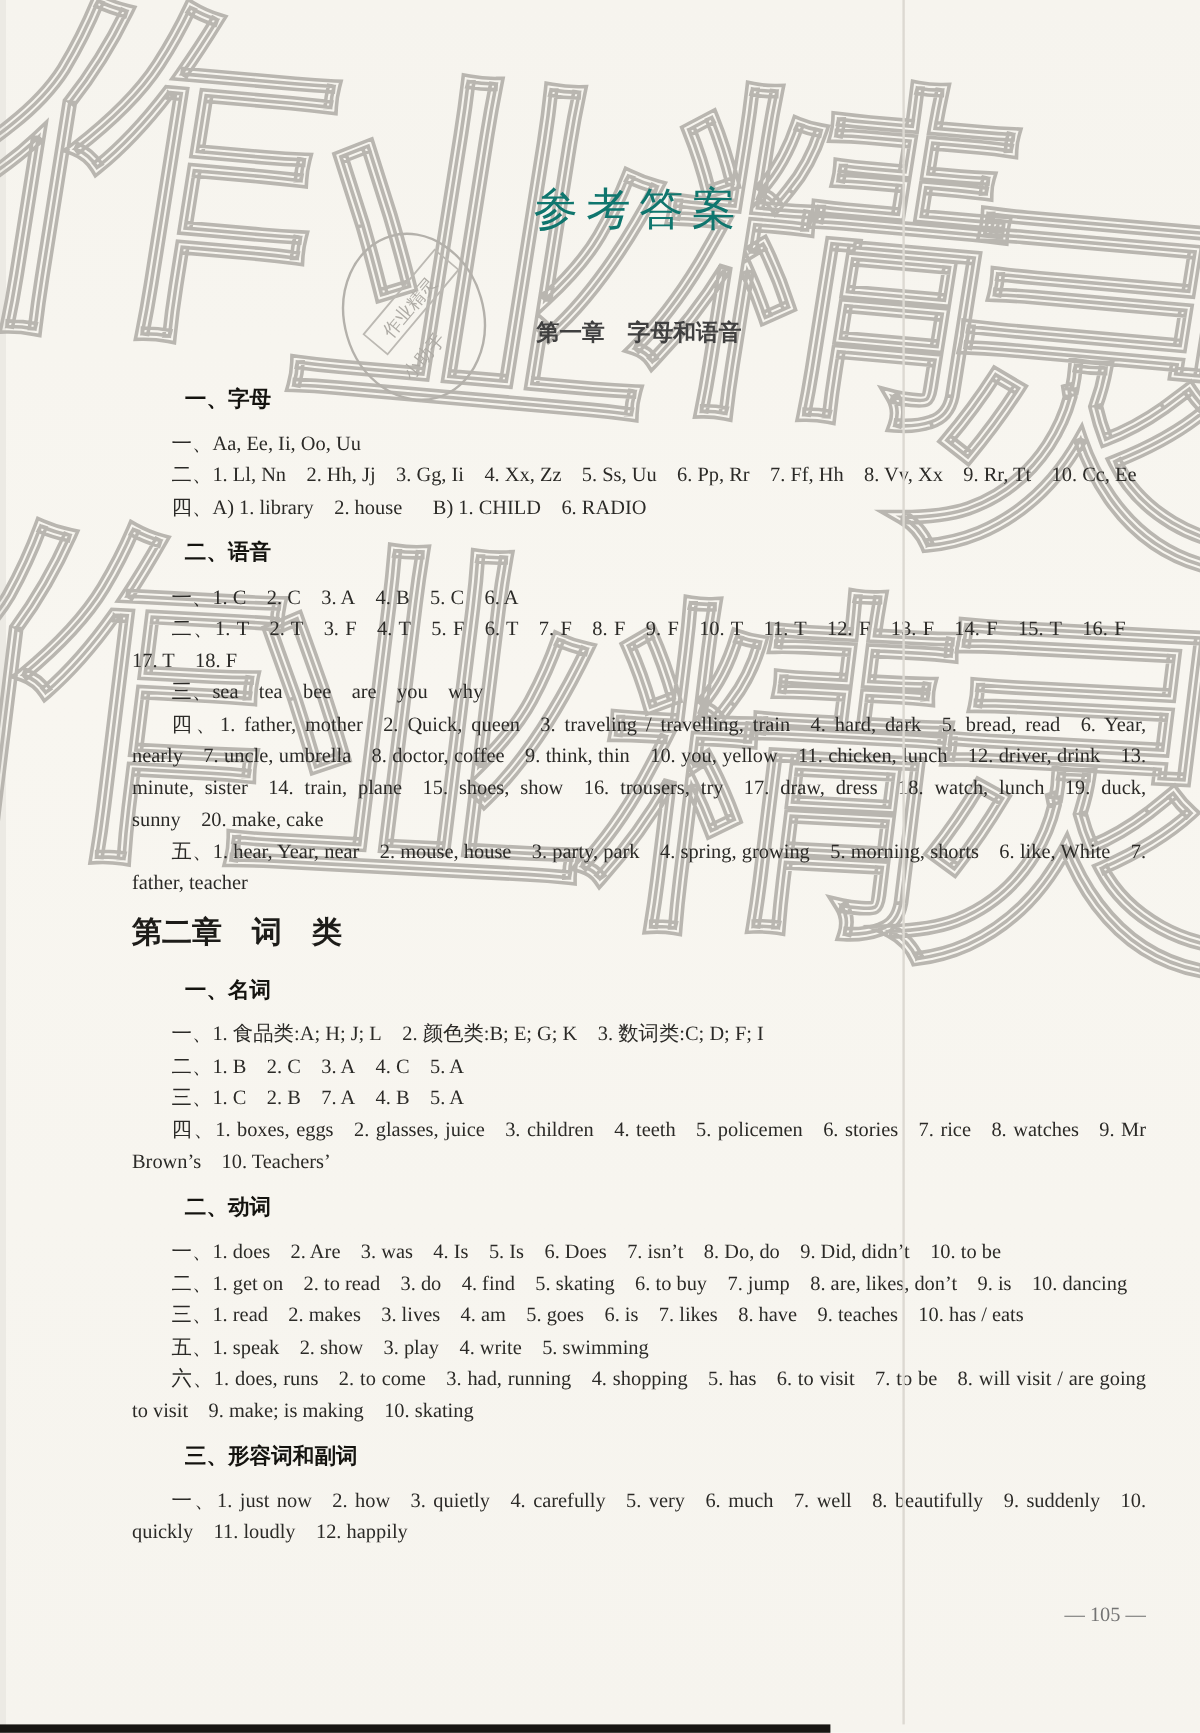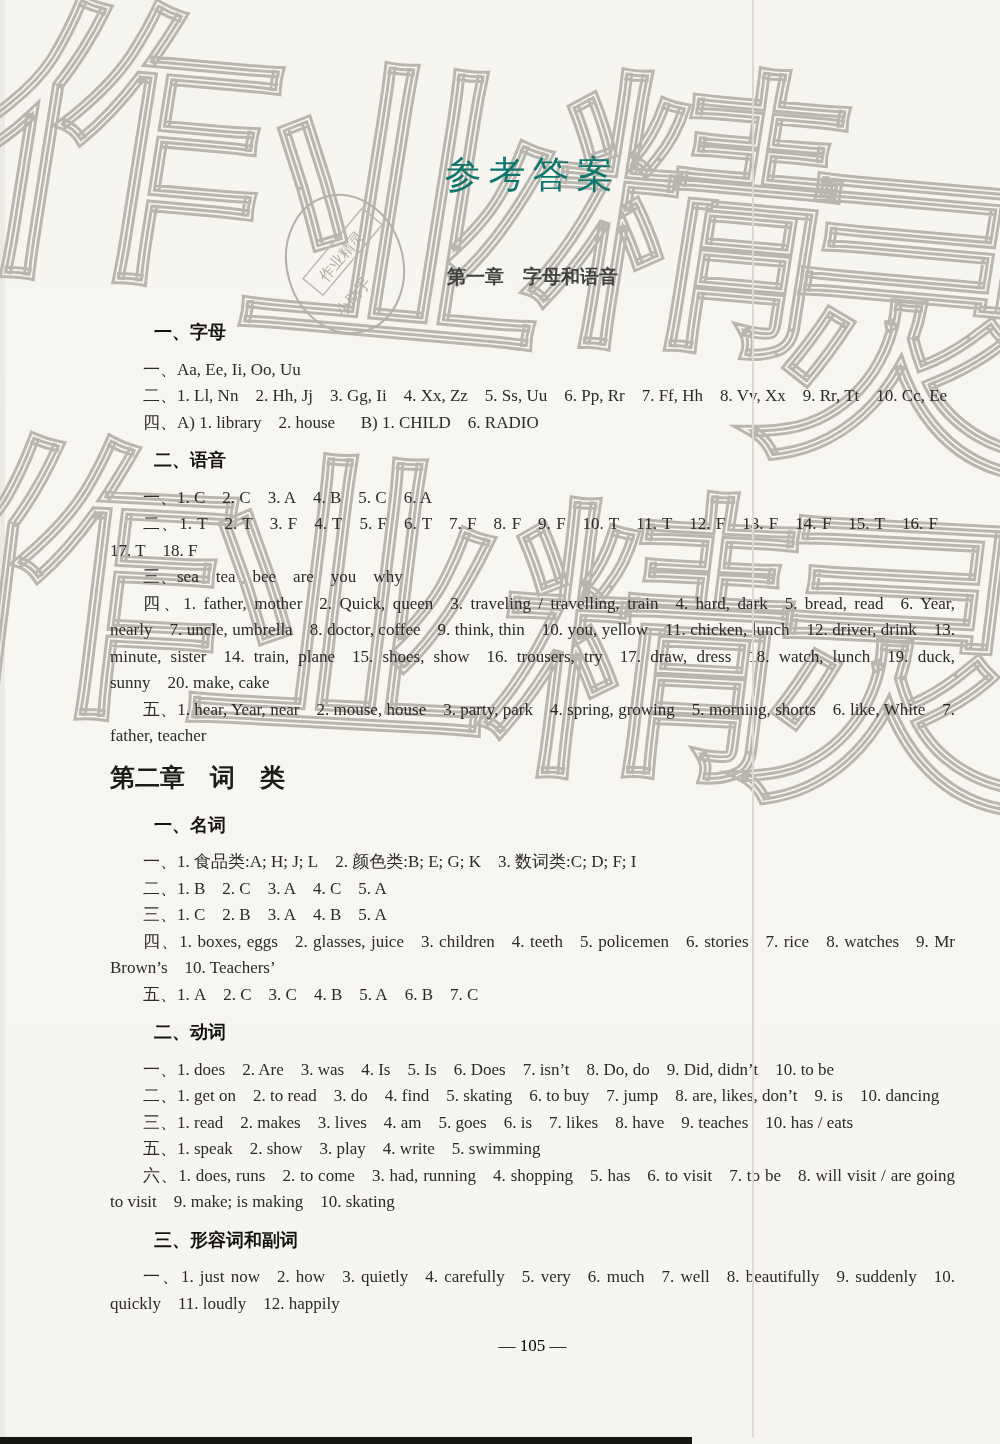--- a/index.html
+++ b/index.html
@@ -37,21 +37,21 @@
   .section-heading{
     margin:11px;text-indent:33px;font-size:18px;font-weight:bold;line-height:26.5px;
     font-family:"Liberation Sans","DejaVu Sans",sans-serif;color:#14130f;
   }
   .chapter2-title{
     margin:11px 0 17px;text-indent:0;
     font-size:25px;font-weight:bold;line-height:34px;color:#1d1c19;
   }
   .page-number{
     position:absolute;left:110px;top:1336px;width:845px;
-    text-align:center;font-size:17px;color:#000000;
+    text-align:right;font-size:17px;color:#737373;
   }
 </style>
 </head>
 <body>
 
 <div class="left-edge"></div>
 
 <svg class="watermark-svg" width="1000" height="1444" viewBox="0 0 1000 1444">
   <g transform="rotate(5 500 200)">
     <text class="wm-char" x="-15" y="275" transform="skewX(-4)">作</text>
@@ -87,23 +87,22 @@
   <p>二、1. T  2. T  3. F  4. T  5. F  6. T  7. F  8. F  9. F  10. T  11. T  12. F  13. F  14. F  15. T  16. F  17. T  18. F</p>
   <p>三、sea  tea  bee  are  you  why</p>
   <p>四、1. father, mother  2. Quick, queen  3. traveling / travelling, train  4. hard, dark  5. bread, read  6. Year, nearly  7. uncle, umbrella  8. doctor, coffee  9. think, thin  10. you, yellow  11. chicken, lunch  12. driver, drink  13. minute, sister  14. train, plane  15. shoes, show  16. trousers, try  17. draw, dress  18. watch, lunch  19. duck, sunny  20. make, cake</p>
   <p>五、1. hear, Year, near  2. mouse, house  3. party, park  4. spring, growing  5. morning, shorts  6. like, White  7. father, teacher</p>
 
   <h2 class="chapter2-title">第二章　词　类</h2>
 
   <h3 class="section-heading">一、名词</h3>
   <p>一、1. 食品类:A; H; J; L  2. 颜色类:B; E; G; K  3. 数词类:C; D; F; I</p>
   <p>二、1. B  2. C  3. A  4. C  5. A</p>
-  <p>三、1. C  2. B  3. A  4. B  5. A</p>
+  <p>三、1. C  2. B  7. A  4. B  5. A</p>
   <p>四、1. boxes, eggs  2. glasses, juice  3. children  4. teeth  5. policemen  6. stories  7. rice  8. watches  9. Mr Brown’s  10. Teachers’</p>
-  <p>五、1. A  2. C  3. C  4. B  5. A  6. B  7. C</p>
 
   <h3 class="section-heading">二、动词</h3>
   <p>一、1. does  2. Are  3. was  4. Is  5. Is  6. Does  7. isn’t  8. Do, do  9. Did, didn’t  10. to be</p>
   <p>二、1. get on  2. to read  3. do  4. find  5. skating  6. to buy  7. jump  8. are, likes, don’t  9. is  10. dancing</p>
   <p>三、1. read  2. makes  3. lives  4. am  5. goes  6. is  7. likes  8. have  9. teaches  10. has / eats</p>
   <p>五、1. speak  2. show  3. play  4. write  5. swimming</p>
   <p>六、1. does, runs  2. to come  3. had, running  4. shopping  5. has  6. to visit  7. to be  8. will visit / are going to visit  9. make; is making  10. skating</p>
 
   <h3 class="section-heading">三、形容词和副词</h3>
   <p>一、1. just now  2. how  3. quietly  4. carefully  5. very  6. much  7. well  8. beautifully  9. suddenly  10. quickly  11. loudly  12. happily</p>

